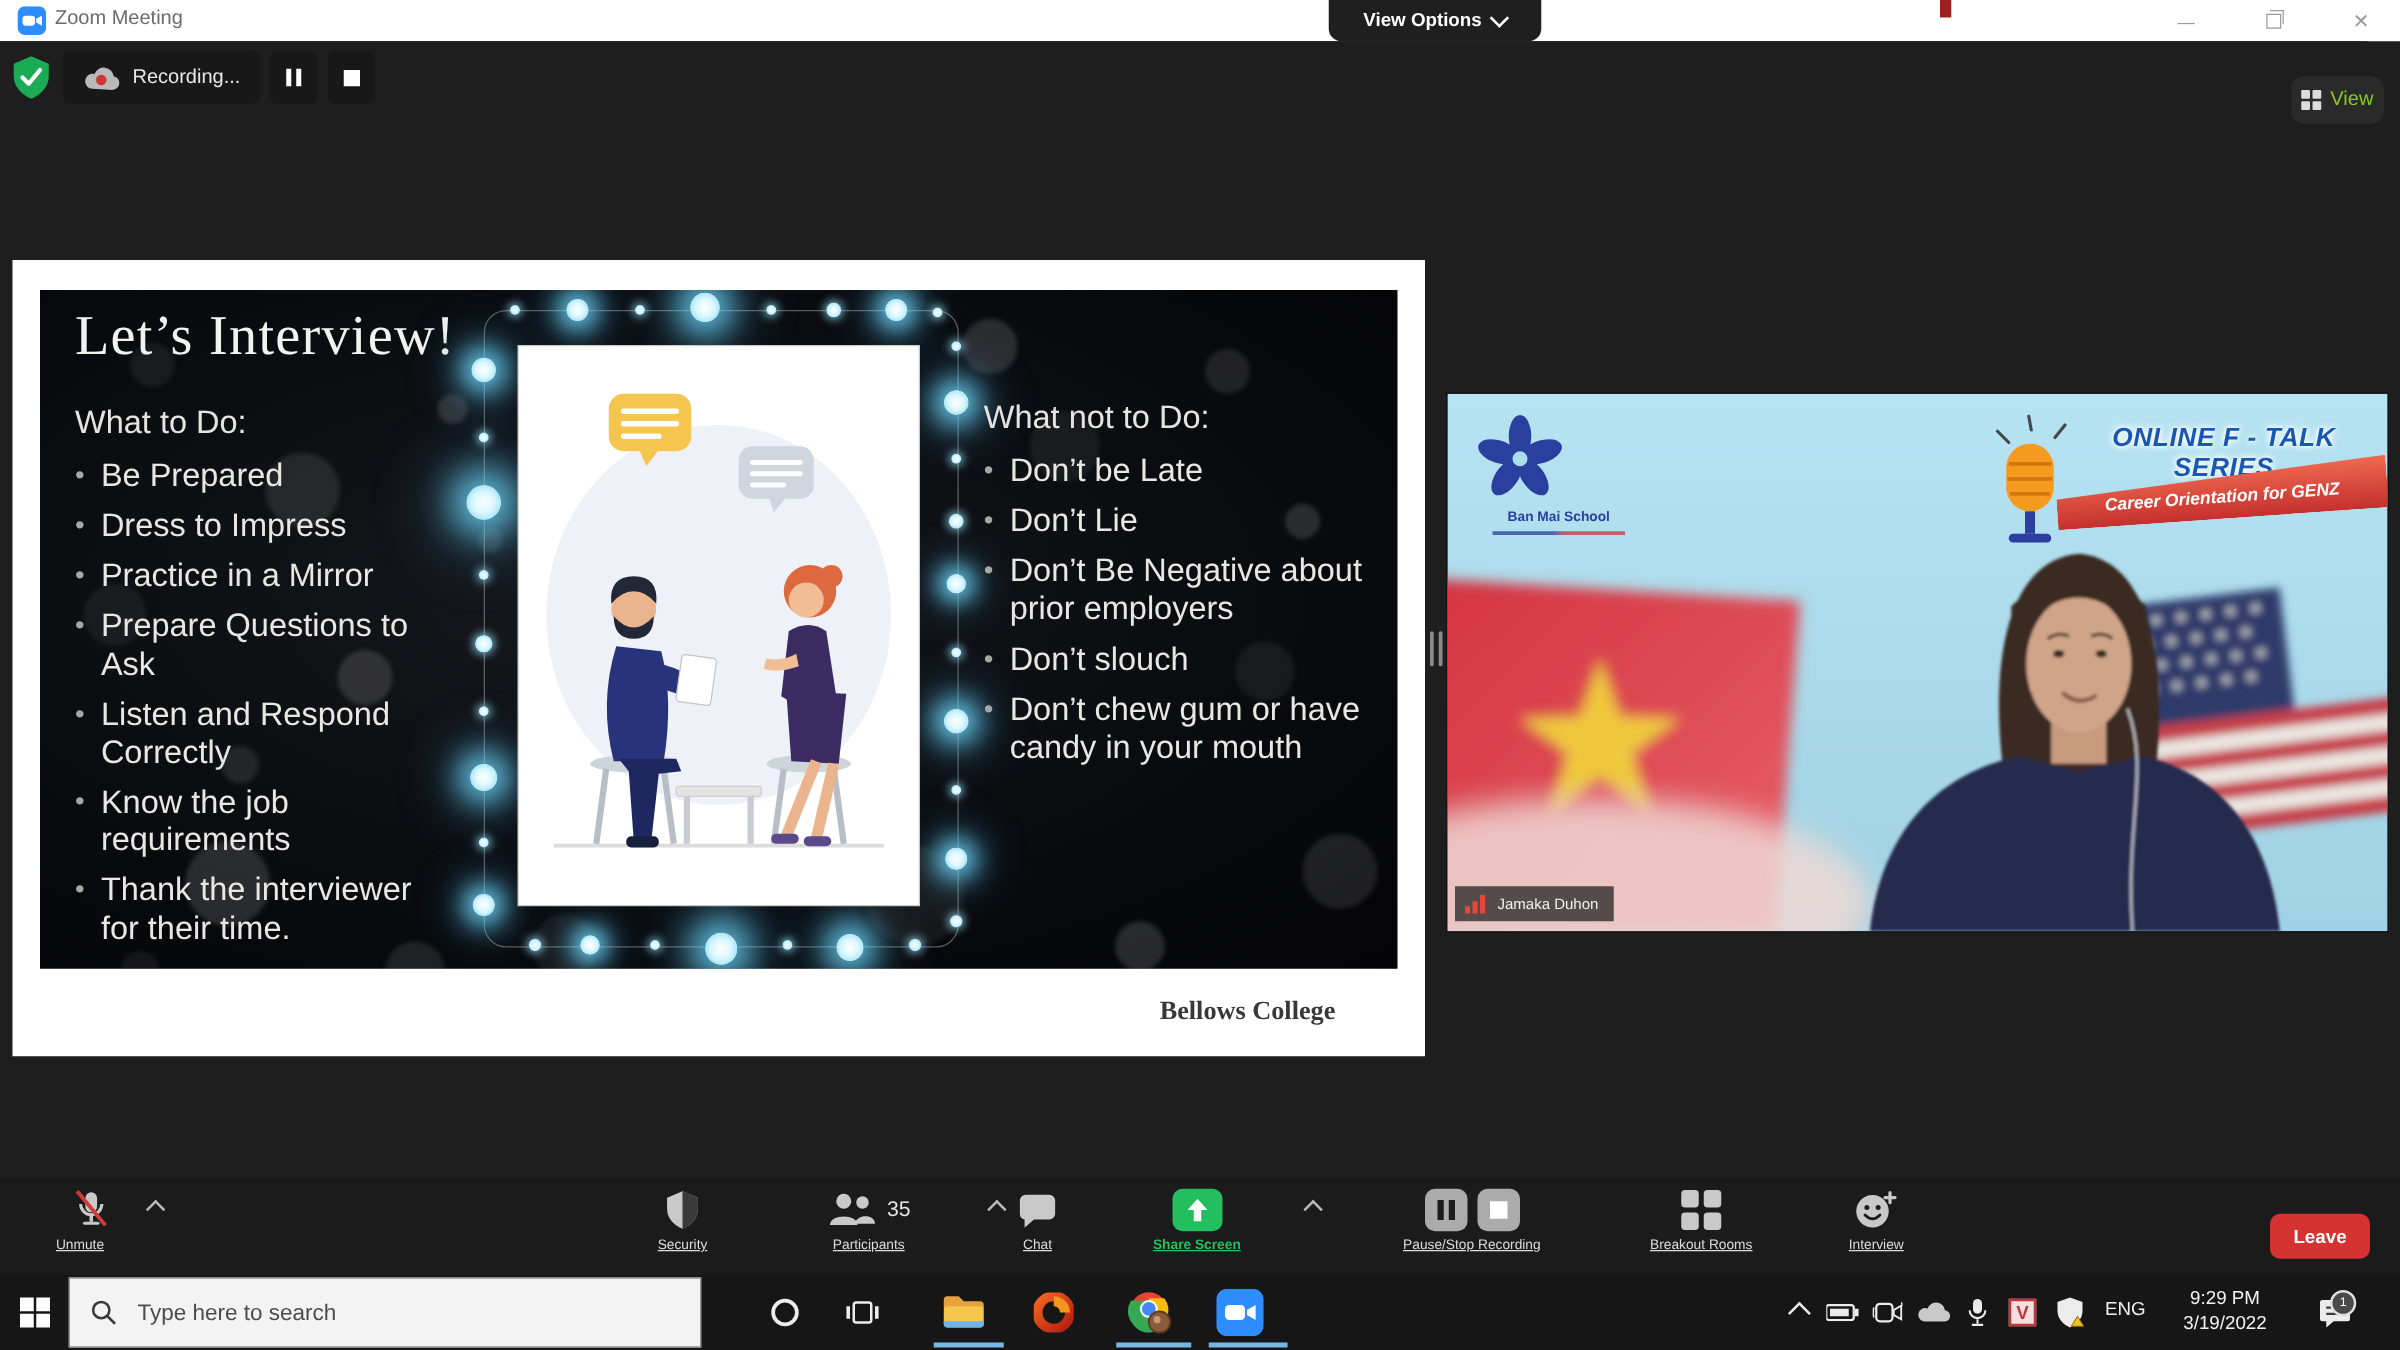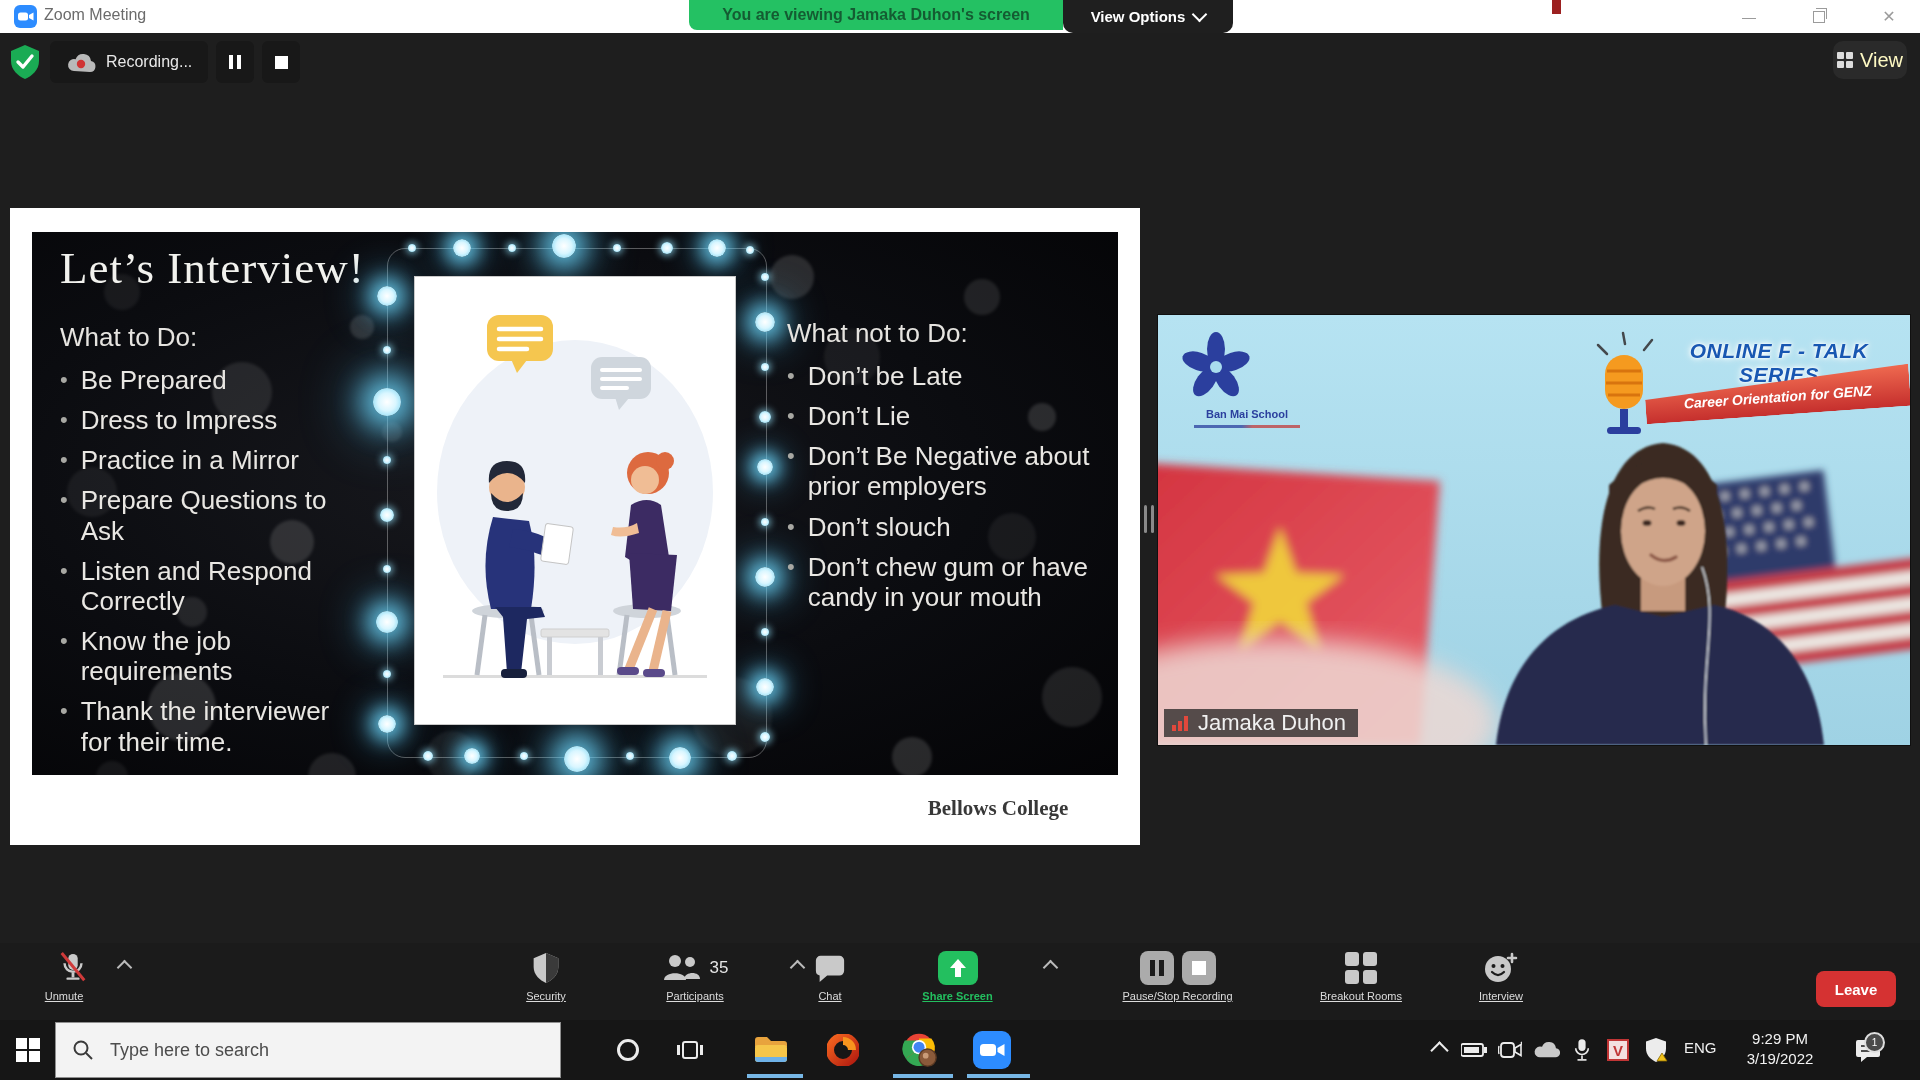--- a/index.html
+++ b/index.html
@@ -24,22 +24,22 @@
   #meeting{left:0;top:33px;width:1894px;height:987px;background:#1e1e1e;}
   
   #rec-strip{left:8px;top:7px;height:44px;display:flex;align-items:center;gap:8px;}
   #sec-shield{width:34px;height:38px;}
   .rec-pill{background:#181818;border-radius:6px;height:42px;display:flex;align-items:center;}
   #rec-main{padding:0 16px;gap:10px;}
   #rec-label{color:#e8e8e8;font-size:16px;}
   .rec-btn{width:38px;height:42px;justify-content:center;color:#fff;}
   .pause-bars span{display:inline-block;width:4px;height:14px;background:#fff;margin:0 2px;}
   .stop-sq{width:13px;height:13px;background:#fff;}
-  #view-btn{left:1833px;top:8px;width:74px;height:38px;background:#2a2a2a;border-radius:10px;
-     display:flex;align-items:center;justify-content:center;gap:7px;color:#fef9c3;font-size:20px;}
+  #view-btn{left:1833px;top:28px;width:74px;height:38px;background:#2a2a2a;border-radius:10px;
+     display:flex;align-items:center;justify-content:center;gap:7px;color:#84cc16;font-size:16px;}
   .grid-ic{display:grid;grid-template-columns:7px 7px;grid-gap:2px;}
   .grid-ic span{width:7px;height:7px;background:#dcdcdc;border-radius:1px;}
   
   #shared{left:10px;top:175px;width:1130px;height:637px;background:#fff;}
   #slide{left:22px;top:24px;width:1086px;height:543px;overflow:hidden;
      background:radial-gradient(ellipse at 42% 45%, #17181d 0%, #0b0c10 55%, #040406 100%);}
   #slide-title{left:28px;top:10px;font-family:"Liberation Serif",serif;font-size:45px;color:#f2f2ee;letter-spacing:1px;}
   .col-head{font-size:26px;color:#e6e4e0;margin-bottom:12px;}
   .slide-col ul{list-style:none;margin:0;padding:0;}
   .slide-col li{display:flex;font-size:26px;line-height:1.16;color:#e9e7e3;margin-bottom:10px;}
@@ -57,21 +57,21 @@
   #video-thumb{left:1158px;top:282px;width:752px;height:430px;background:#a9dcee;overflow:hidden;outline:1px solid #101010;}
   #vt-title{left:490px;top:24px;width:262px;text-align:center;font-weight:bold;font-style:italic;font-size:21px;
      color:#1857b2;letter-spacing:.5px;text-shadow:0 0 2px #fff,0 0 5px #fff,0 0 8px #fff;}
   #vt-ribbon{left:487px;top:58px;width:265px;height:42px;transform:rotate(-4deg);
      background:linear-gradient(180deg,#ef6a50,#c52f2d);clip-path:polygon(0 42%,100% 0,100% 100%,0 100%);
      display:flex;align-items:center;justify-content:center;}
   #vt-ribbon span{font-size:14px;font-weight:bold;font-style:italic;color:#fff;padding-top:6px;}
   #vt-logo-text{left:14px;top:93px;width:150px;text-align:center;font-size:11px;font-weight:bold;color:#2b3f9e;filter:blur(.4px);}
   #vt-logo-tag{left:36px;top:110px;width:106px;height:3px;background:linear-gradient(90deg,#2b3f9e 45%,#c23a3a 55%);opacity:.75;filter:blur(.6px);}
   #name-tag{left:6px;top:394px;height:28px;background:rgba(32,32,32,.74);display:flex;align-items:center;
-     gap:8px;padding:0 12px 0 8px;color:#f0f0f0;font-size:22px;}
+     gap:8px;padding:0 12px 0 8px;color:#f0f0f0;font-size:12px;}
   
   #toolbar{left:0;top:910px;width:1920px;height:77px;background:#1b1b1b;}
   .tb{position:absolute;top:5px;height:66px;}
   .tb .ico-row{position:relative;height:40px;display:flex;align-items:center;justify-content:center;}
   .tb .lbl{margin-top:2px;text-align:center;font-size:11px;color:#dcdcdc;white-space:nowrap;text-decoration:underline;}
   .tb .side-chev{position:absolute;right:2px;top:14px;}
   .share-ic{width:40px;height:34px;background:#23bf5f;border-radius:8px;display:flex;align-items:center;justify-content:center;}
   .ps-ic{width:34px;height:34px;background:#ababab;border-radius:8px;display:flex;align-items:center;justify-content:center;gap:4px;}
   .ps-ic .bar{width:5px;height:16px;background:#1c1c1c;}
   .ps-ic .sq{width:14px;height:14px;background:#fff;}
@@ -109,23 +109,20 @@
       <rect width="23" height="23" rx="6" fill="#2d8cff"></rect>
       <rect x="4" y="7.5" width="10" height="8" rx="2.5" fill="#fff"></rect>
       <path d="M15 10 l4.5 -2.5 v8 L15 13 z" fill="#fff"></path>
     </svg>
     <div id="win-title" class="ab">Zoom Meeting</div>
     <div class="winctl ab" style="left:1726px">—</div>
     <div class="winctl ab" style="left:1796px">
         <span class="restore-glyph"></span>
       </div>
     <div class="winctl ab" style="left:1866px;font-size:16px">✕</div>
-  </div>
-  <div id="share-banner" class="ab">
-    <span>You are viewing Jamaka Duhon's screen</span>
   </div>
   <div id="view-options" class="ab">
     <span>View Options</span>
     <span class="chev down" style="border-color:#fff"></span>
   </div>
   <div id="red-indicator" class="ab"></div>
 
   <div id="meeting" class="ab">
 
     <div id="rec-strip" class="ab">

